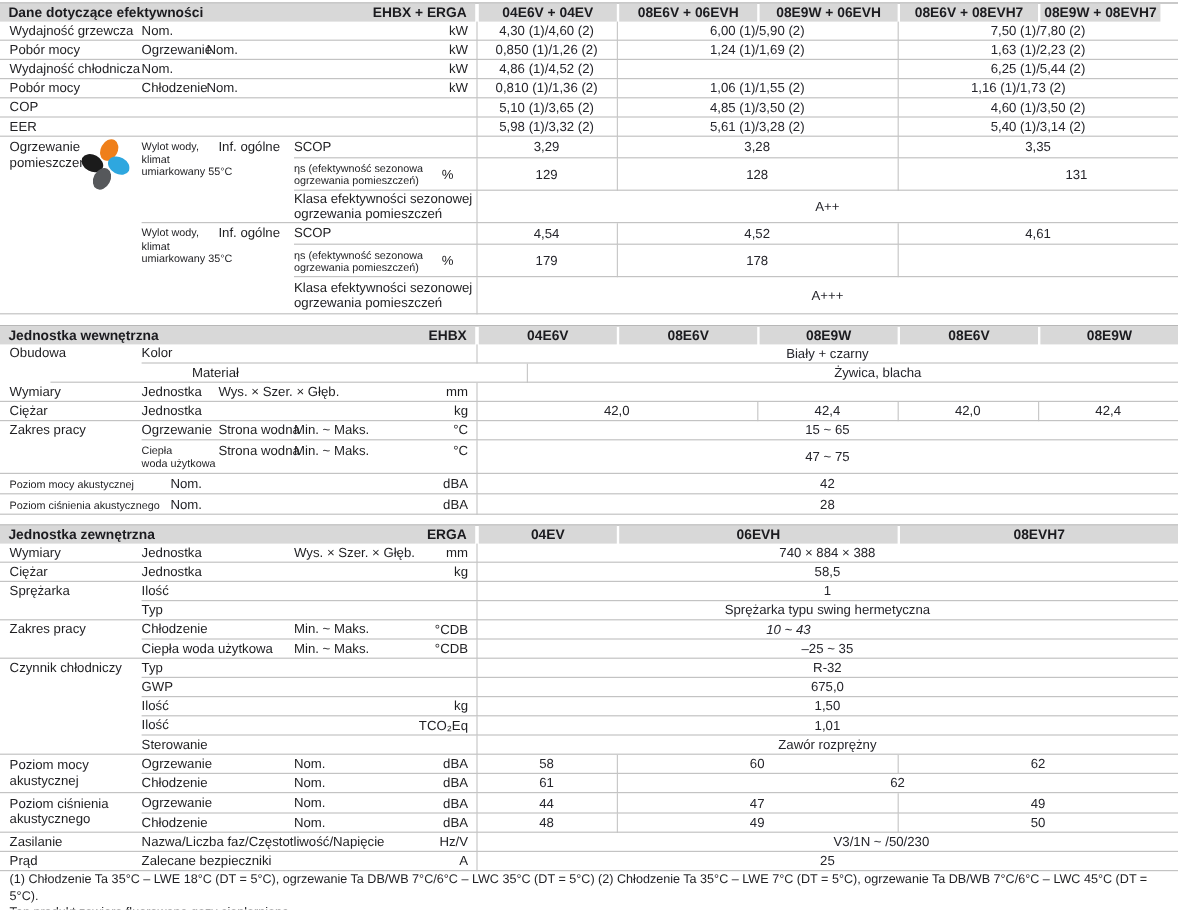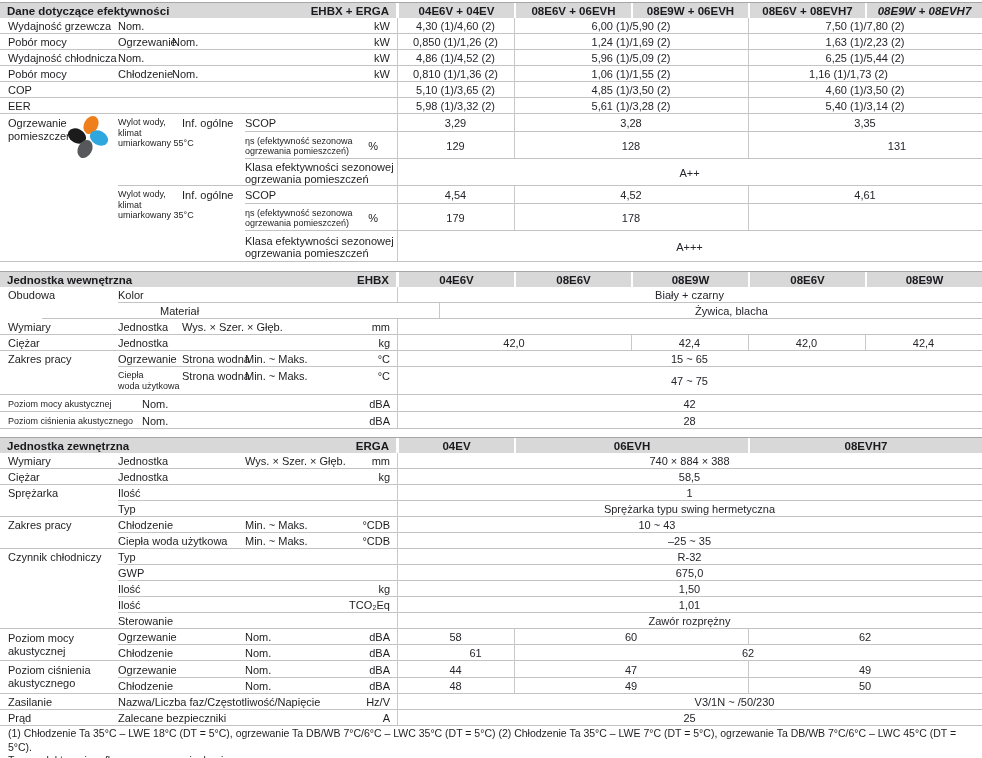--- a/index.html
+++ b/index.html
@@ -30,21 +30,21 @@
   <div id="table-root">
       <div class="secline" style="top: 2px; left: 0px; width: 982px;"></div>
       <div class="band label" style="top: 3px; left: 0px; width: 396px;">
         <div>Dane dotyczące efektywności</div>
         <div>EHBX + ERGA</div>
       </div>
       <div class="band center" style="top: 3px; left: 399px; width: 115px;">04E6V + 04EV</div>
       <div class="band center" style="top: 3px; left: 516px; width: 115px;">08E6V + 06EVH</div>
       <div class="band center" style="top: 3px; left: 633px; width: 115px;">08E9W + 06EVH</div>
       <div class="band center" style="top: 3px; left: 750px; width: 115px;">08E6V + 08EVH7</div>
-      <div class="band center" style="top: 3px; left: 867px; width: 115px; font-style: italic;">08E9W + 08EVH7</div>
+      <div class="band center" style="top: 3px; left: 867px; width: 100px;">08E9W + 08EVH7</div>
       <div class="rrow" style="top: 18px; height: 16px; width: 982px;">
         <div class="lab mid" style="left: 8px;">Wydajność grzewcza</div>
         <div class="lab mid" style="left: 118px;">Nom.</div>
         <div class="unit mid" style="width: 390px;">kW</div>
         <div class="vline" style="left: 397px; height: 16px;"></div>
         <div class="val" style="left: 397px; width: 117px; height: 16px;">4,30 (1)/4,60 (2)</div>
         <div class="vline" style="left: 514px; height: 16px;"></div>
         <div class="val" style="left: 514px; width: 234px; height: 16px;">6,00 (1)/5,90 (2)</div>
         <div class="vline" style="left: 748px; height: 16px;"></div>
         <div class="val" style="left: 748px; width: 234px; height: 16px;">7,50 (1)/7,80 (2)</div>
@@ -63,21 +63,20 @@
         <div class="val" style="left: 748px; width: 234px; height: 16px;">1,63 (1)/2,23 (2)</div>
         <div class="hline" style="left: 0px; width: 982px; bottom: 0px;"></div>
       </div>
       <div class="rrow" style="top: 50px; height: 16px; width: 982px;">
         <div class="lab mid" style="left: 8px;">Wydajność chłodnicza</div>
         <div class="lab mid" style="left: 118px;">Nom.</div>
         <div class="unit mid" style="width: 390px;">kW</div>
         <div class="vline" style="left: 397px; height: 16px;"></div>
         <div class="val" style="left: 397px; width: 117px; height: 16px;">4,86 (1)/4,52 (2)</div>
         <div class="vline" style="left: 514px; height: 16px;"></div>
-        <div class="val" style="left: 514px; width: 234px; height: 16px;">5,96 (1)/5,09 (2)</div>
         <div class="vline" style="left: 748px; height: 16px;"></div>
         <div class="val" style="left: 748px; width: 234px; height: 16px;">6,25 (1)/5,44 (2)</div>
         <div class="hline" style="left: 0px; width: 982px; bottom: 0px;"></div>
       </div>
       <div class="rrow" style="top: 66px; height: 16px; width: 982px;">
         <div class="lab mid" style="left: 8px;">Pobór mocy</div>
         <div class="lab mid" style="left: 118px;">Chłodzenie</div>
         <div class="lab mid" style="left: 172px;">Nom.</div>
         <div class="unit mid" style="width: 390px;">kW</div>
         <div class="vline" style="left: 397px; height: 16px;"></div>
@@ -299,21 +298,21 @@
         <div class="vline" style="left: 397px; height: 16px;"></div>
         <div class="val" style="left: 397px; width: 585px; height: 16px;">Sprężarka typu swing hermetyczna</div>
         <div class="hline" style="left: 0px; width: 982px; bottom: 0px;"></div>
       </div>
       <div class="rrow" style="top: 517px; height: 16px; width: 982px;">
         <div class="lab mid" style="left: 8px;">Zakres pracy</div>
         <div class="lab mid" style="left: 118px;">Chłodzenie</div>
         <div class="lab mid" style="left: 245px;">Min. ~ Maks.</div>
         <div class="unit mid" style="width: 390px;">°CDB</div>
         <div class="vline" style="left: 397px; height: 16px;"></div>
-        <div class="val" style="left: 397px; width: 520px; height: 16px;">10 ~ 43</div>
+        <div class="val" style="left: 397px; width: 520px; height: 16px; font-style: italic;">10 ~ 43</div>
         <div class="hline" style="left: 118px; width: 864px; bottom: 0px;"></div>
       </div>
       <div class="rrow" style="top: 533px; height: 16px; width: 982px;">
         <div class="lab mid" style="left: 118px;">Ciepła woda użytkowa</div>
         <div class="lab mid" style="left: 245px;">Min. ~ Maks.</div>
         <div class="unit mid" style="width: 390px;">°CDB</div>
         <div class="vline" style="left: 397px; height: 16px;"></div>
         <div class="val" style="left: 397px; width: 585px; height: 16px;">–25 ~ 35</div>
         <div class="hline" style="left: 0px; width: 982px; bottom: 0px;"></div>
       </div>
@@ -362,21 +361,21 @@
         <div class="val" style="left: 514px; width: 234px; height: 16px;">60</div>
         <div class="vline" style="left: 748px; height: 16px;"></div>
         <div class="val" style="left: 748px; width: 234px; height: 16px;">62</div>
         <div class="hline" style="left: 118px; width: 864px; bottom: 0px;"></div>
       </div>
       <div class="rrow" style="top: 645px; height: 16px; width: 982px;">
         <div class="lab mid" style="left: 118px;">Chłodzenie</div>
         <div class="lab mid" style="left: 245px;">Nom.</div>
         <div class="unit mid" style="width: 390px;">dBA</div>
         <div class="vline" style="left: 397px; height: 16px;"></div>
-        <div class="val" style="left: 397px; width: 117px; height: 16px; margin-left: 20px;">61</div>
+        <div class="val" style="left: 397px; width: 117px; height: 16px;">61</div>
         <div class="vline" style="left: 514px; height: 16px;"></div>
         <div class="val" style="left: 514px; width: 468px; height: 16px;">62</div>
         <div class="hline" style="left: 0px; width: 982px; bottom: 0px;"></div>
       </div>
       <div class="rrow" style="top: 661px; height: 17px; width: 982px;">
         <div class="lab top" style="left: 8px;">Poziom ciśnienia
 akustycznego</div>
         <div class="lab mid" style="left: 118px;">Ogrzewanie</div>
         <div class="lab mid" style="left: 245px;">Nom.</div>
         <div class="unit mid" style="width: 390px;">dBA</div>

